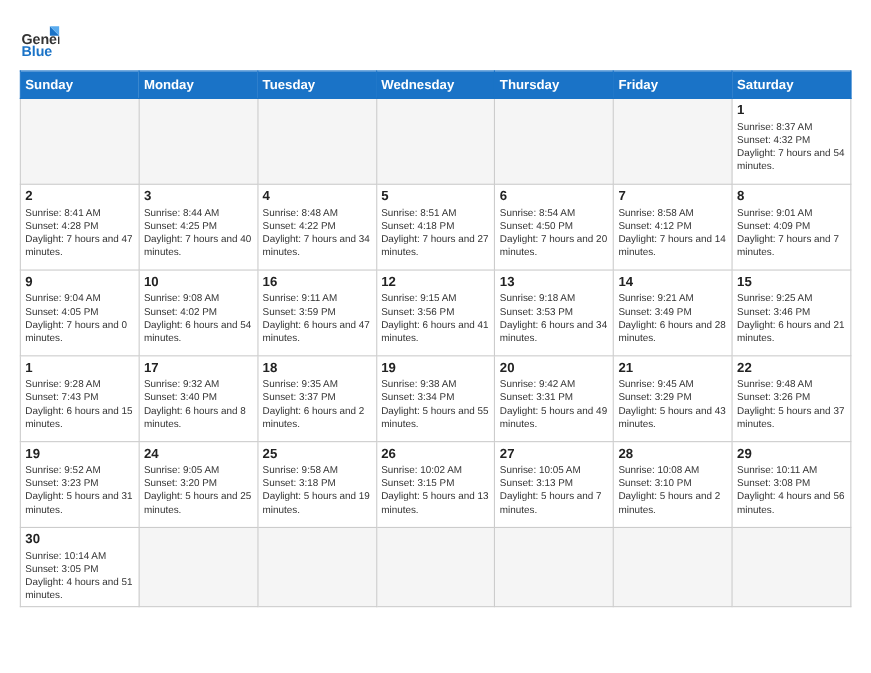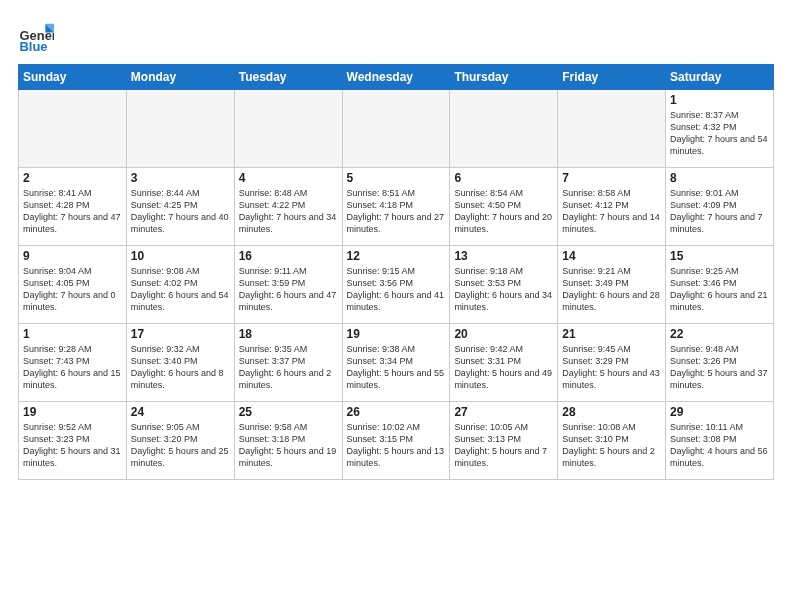--- a/index.html
+++ b/index.html
@@ -328,15 +328,30 @@
 and 2 minutes.</div>
           </td>
           <td>
             <span class="day-number">29</span>
             <div class="day-info">Sunrise: 10:11 AM
 Sunset: 3:08 PM
 Daylight: 4 hours
 and 56 minutes.</div>
           </td>
         </tr>
+        <tr class="last-row">
+          <td>
+            <span class="day-number">30</span>
+            <div class="day-info">Sunrise: 10:14 AM
+Sunset: 3:05 PM
+Daylight: 4 hours
+and 51 minutes.</div>
+          </td>
+          <td class="empty"></td>
+          <td class="empty"></td>
+          <td class="empty"></td>
+          <td class="empty"></td>
+          <td class="empty"></td>
+          <td class="empty"></td>
+        </tr>
       </tbody>
   </table>
 </div>
 
 </body></html>

